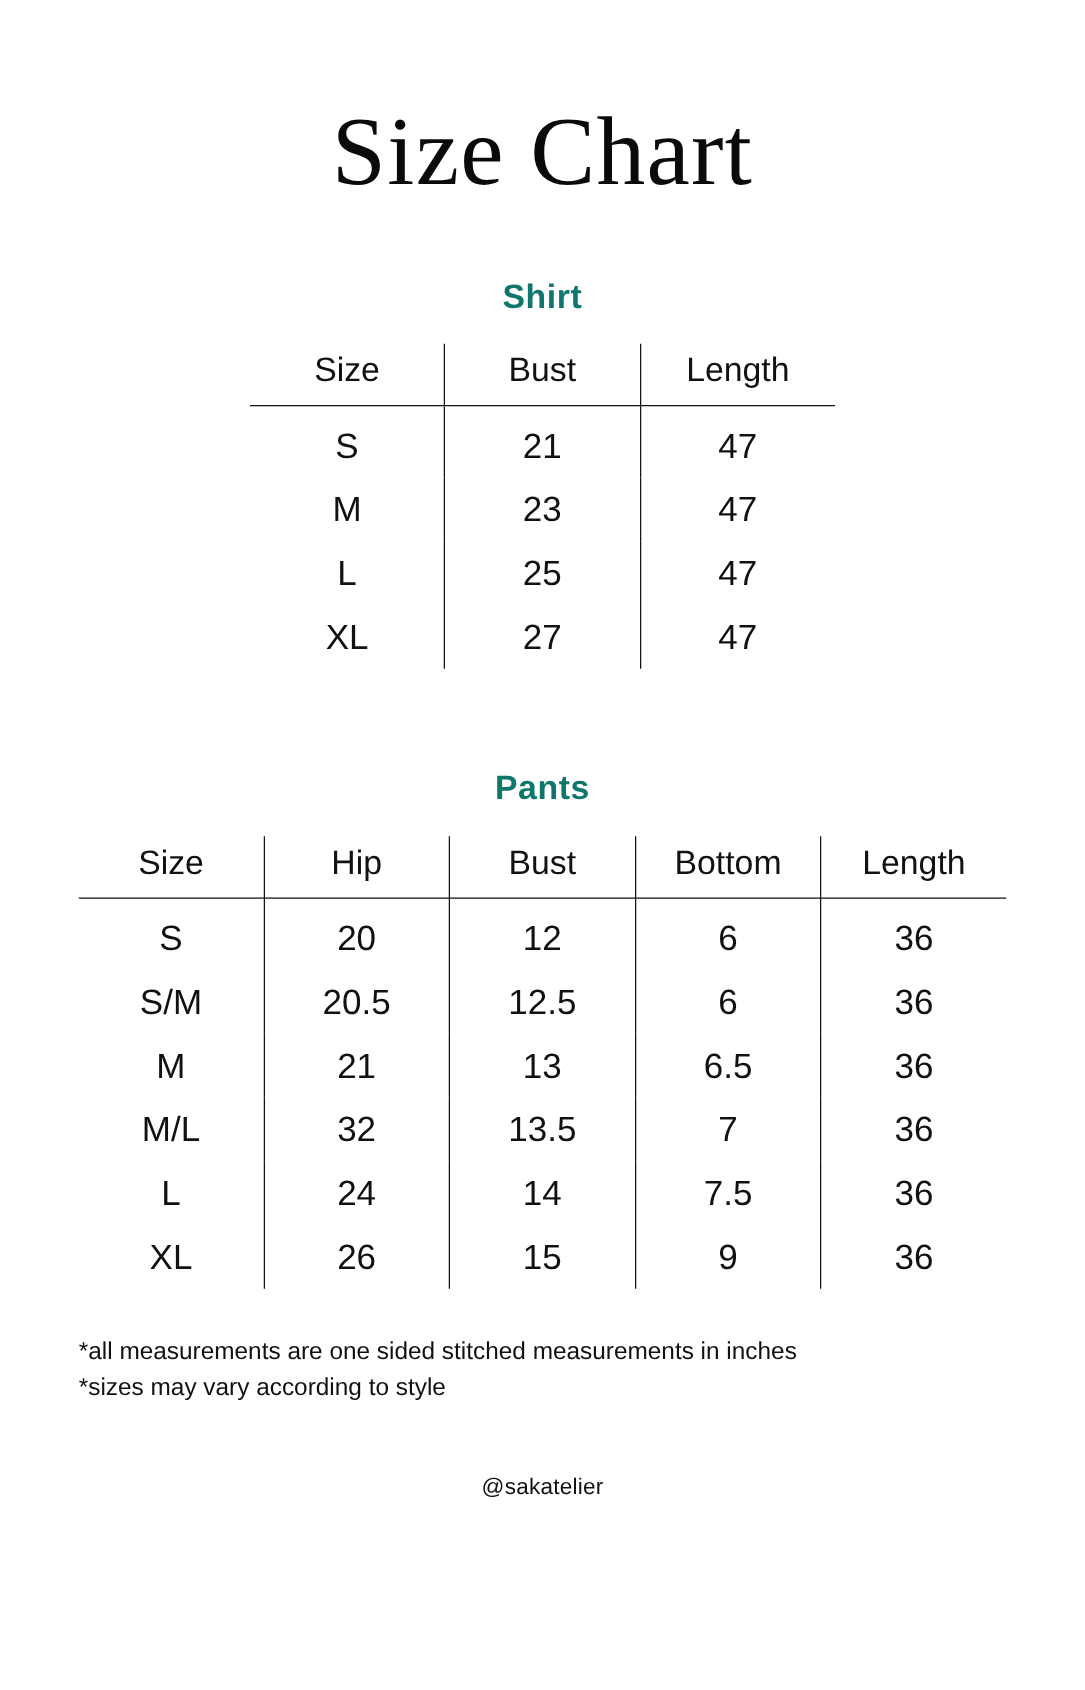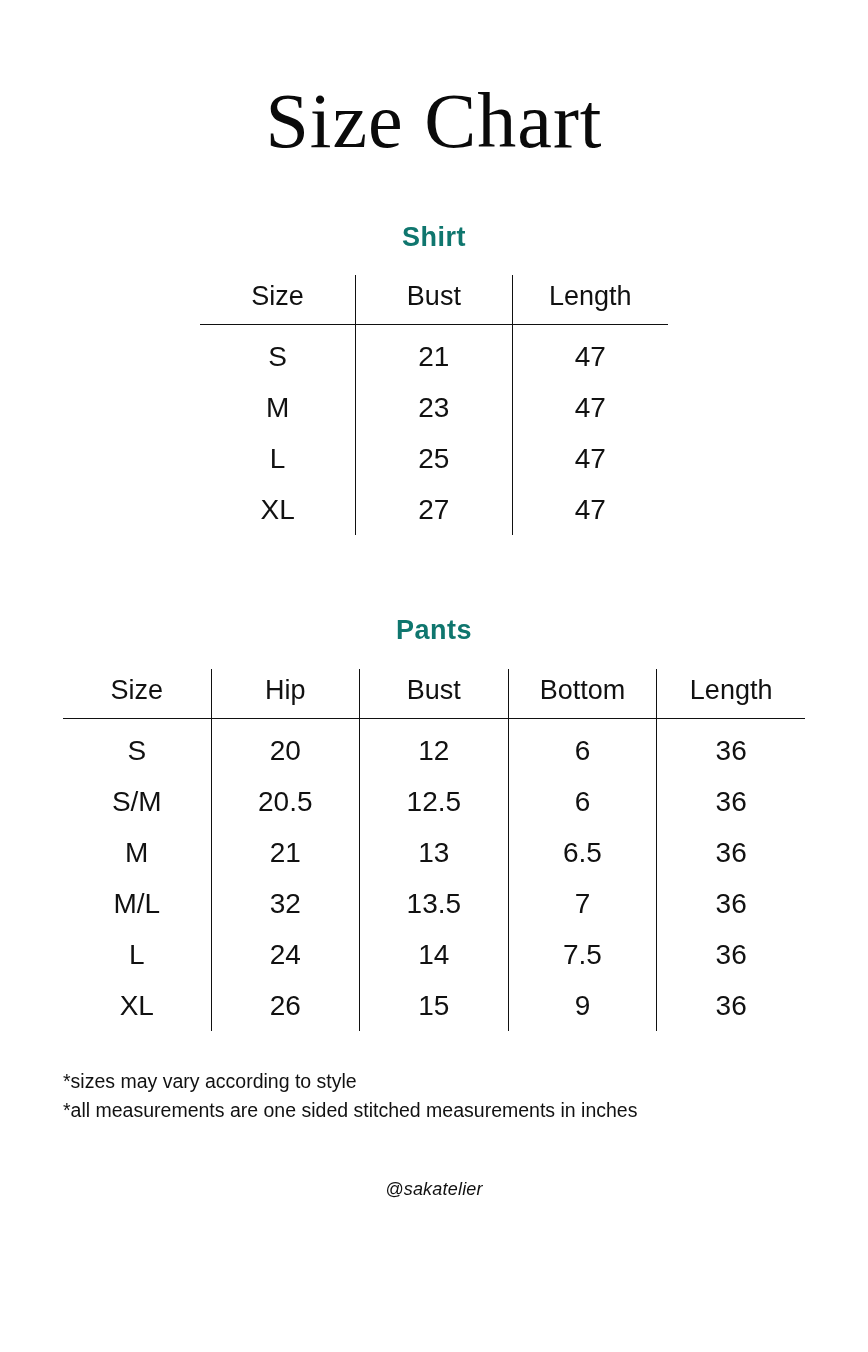--- a/index.html
+++ b/index.html
@@ -94,21 +94,20 @@
     color: #111111;
     text-align: left;
   }
   .note-line { display: block; }
 
   .handle {
     margin-top: 54px;
     font-size: 18px;
     color: #111111;
     letter-spacing: 0.2px;
-    font-style: italic;
   }
 </style>
 </head>
 <body>
 
 <div class="page">
 
   <h1 class="main-title">Size Chart</h1>
 
   <h2 class="section-title shirt-title">Shirt</h2>
@@ -197,19 +196,19 @@
         <td>XL</td>
         <td>26</td>
         <td>15</td>
         <td>9</td>
         <td>36</td>
       </tr>
     </tbody>
   </table>
 
   <div class="notes">
+    <span class="note-line">*all measurements are one sided stitched measurements in inches</span>
     <span class="note-line">*sizes may vary according to style</span>
-    <span class="note-line">*all measurements are one sided stitched measurements in inches</span>
   </div>
 
   <div class="handle">@sakatelier</div>
 
 </div>
 
 </body></html>

